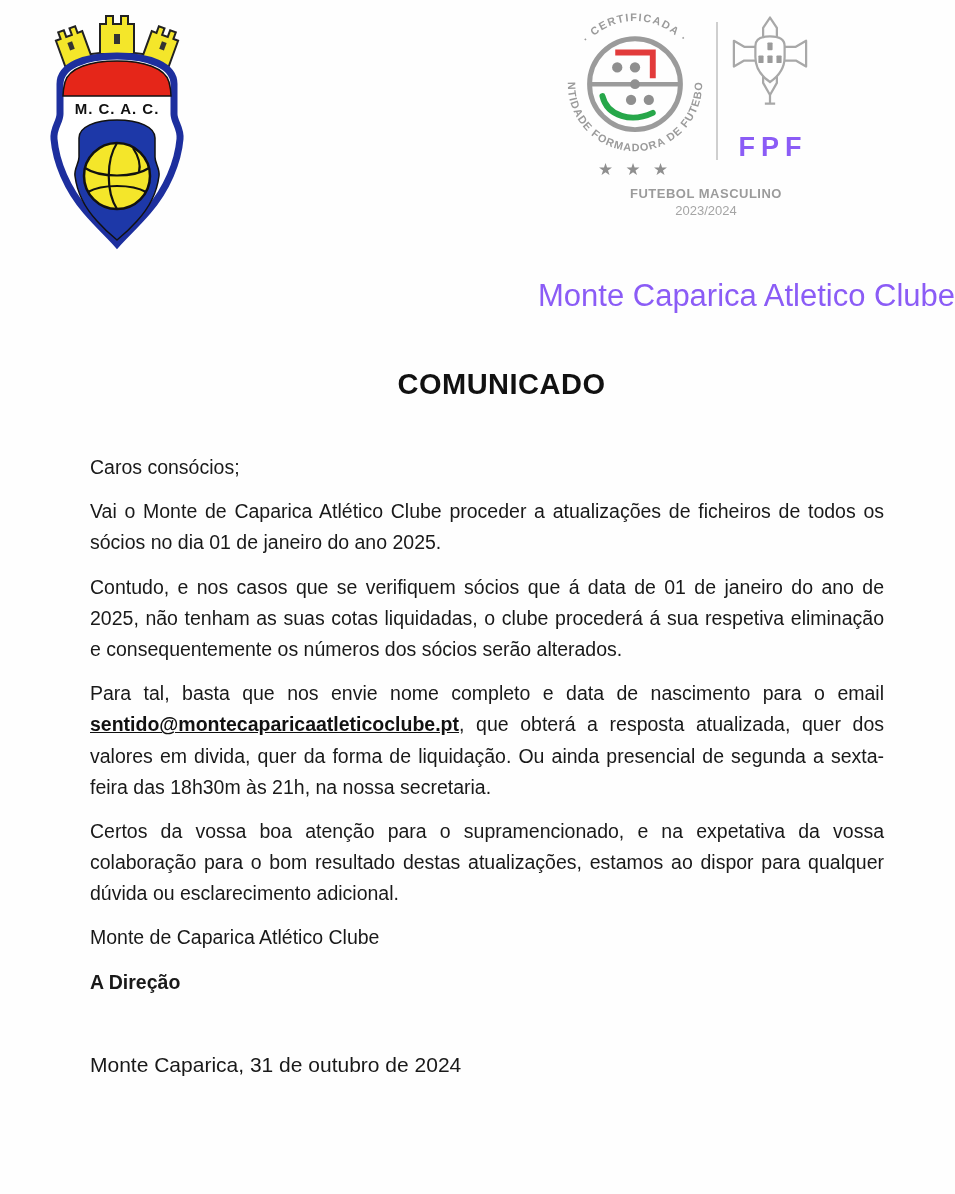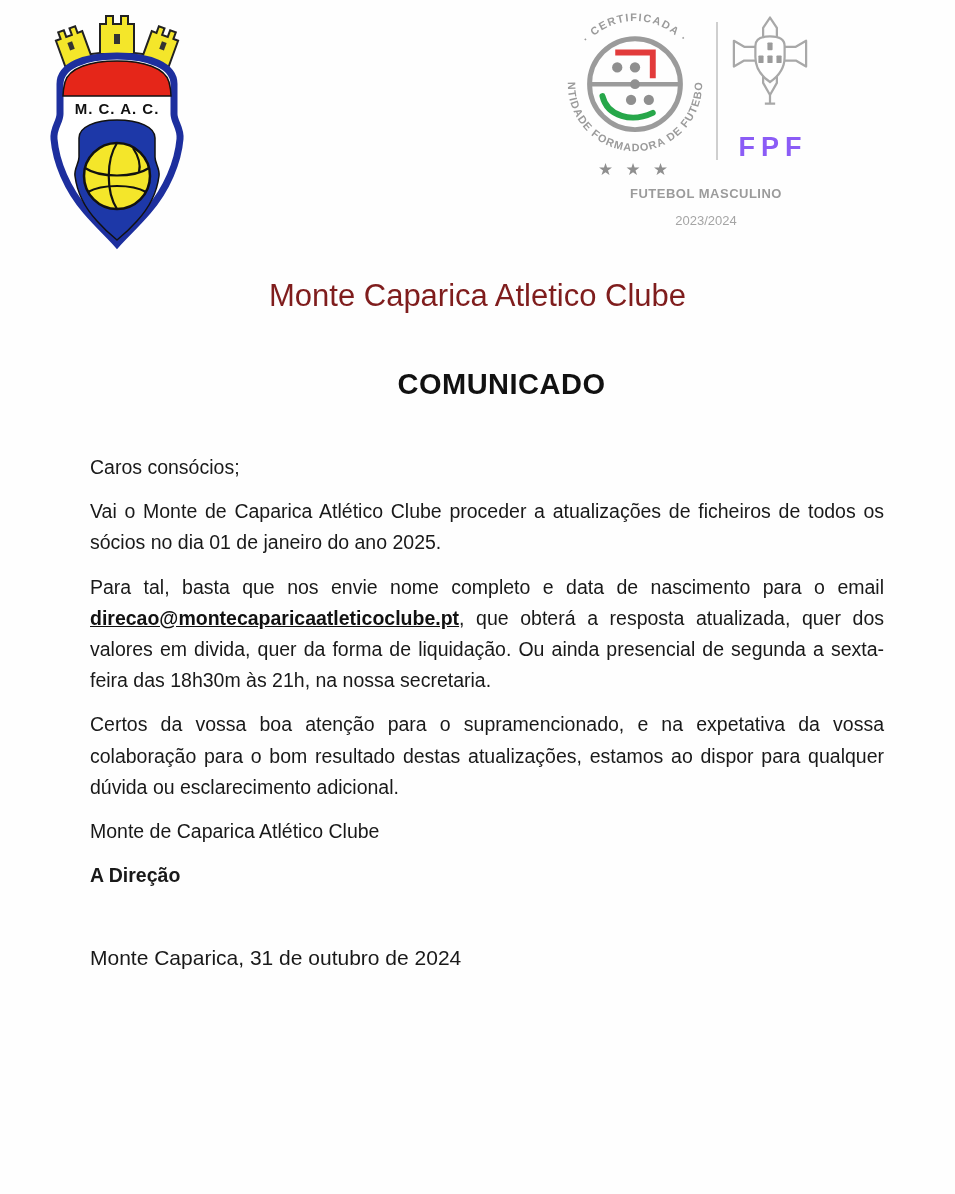--- a/index.html
+++ b/index.html
@@ -13,24 +13,24 @@
     overflow:hidden;
   }
   
   .crest-svg{position:absolute;left:38px;top:8px;}
   .cert-svg{position:absolute;left:556px;top:10px;}
   .logo-divider{position:absolute;left:716px;top:22px;width:2px;height:138px;background:#cfcfcf;}
   .fpf-block{position:absolute;left:726px;top:14px;width:88px;text-align:center;}
   .fpf-label{margin-top:2px;font-size:27px;font-weight:bold;color:#8b5cf6;letter-spacing:6px;text-indent:6px;}
   .season{position:absolute;left:576px;top:186px;width:260px;text-align:center;color:#9b9b9b;}
   .season-line1{font-size:13px;font-weight:bold;letter-spacing:0.5px;}
-  .season-line2{font-size:13px;margin-top:12px;color:#a5a5a5;}
+  .season-line2{font-size:13px;margin-top:2px;color:#a5a5a5;}
   
-  .doc-title{position:absolute;top:278px;left:0;width:100%;margin:0;text-align:center;
-             font-size:31px;font-weight:400;color:#7f1d1d;}
+  .doc-title{position:absolute;top:278px;left:0;width:100%;margin:0;text-align:right;
+             font-size:31px;font-weight:400;color:#8b5cf6;}
   .doc-heading{position:absolute;top:368px;left:0;width:100%;margin:0;text-align:center;
              font-size:29px;font-weight:bold;letter-spacing:0.5px;color:#111;padding-left:24px;}
   
   .body-text{position:absolute;left:90px;top:452px;width:802px;
              font-size:19.5px;line-height:1.6;}
   .body-text p{margin:0 8px 13px 0;text-align:justify;}
   .body-text p.no-just{text-align:left;}
   .email-link{font-weight:bold;color:#111;text-decoration:underline;cursor:pointer;}
   .direcao{text-align:right;font-weight:bold;margin:8px 0 0 0 !important;}
   .date-line{margin-top:50px !important;font-size:21px;text-align:left !important;}
@@ -112,20 +112,21 @@
     <div class="season-line1">FUTEBOL MASCULINO</div>
     <div class="season-line2">2023/2024</div>
   </div>
 
   <h1 class="doc-title">Monte Caparica Atletico Clube</h1>
   <h2 class="doc-heading">COMUNICADO</h2>
 
   <main class="body-text">
     <p class="no-just">Caros consócios;</p>
     <p>Vai o Monte de Caparica Atlético Clube proceder a atualizações de ficheiros de todos os sócios no dia 01 de janeiro do ano 2025.</p>
-    <p><span>Para tal, basta que nos envie nome completo e data de nascimento para o email </span><a class="email-link">direcao@montecaparicaatleticoclube.pt</a><span>, que obterá a resposta atualizada, quer dos valores em divida, quer da forma de liquidação. Ou ainda presencial de segunda a sexta-feira das 18h30m às 21h, na nossa secretaria.</span></p>
+    <p>Contudo, e nos casos que se verifiquem sócios que á data de 01 de janeiro do ano de 2025, não tenham as suas cotas liquidadas, o clube procederá á sua respetiva eliminação e consequentemente os números dos sócios serão alterados.</p>
+    <p><span>Para tal, basta que nos envie nome completo e data de nascimento para o email </span><a class="email-link">sentido@montecaparicaatleticoclube.pt</a><span>, que obterá a resposta atualizada, quer dos valores em divida, quer da forma de liquidação. Ou ainda presencial de segunda a sexta-feira das 18h30m às 21h, na nossa secretaria.</span></p>
     <p>Certos da vossa boa atenção para o supramencionado, e na expetativa da vossa colaboração para o bom resultado destas atualizações, estamos ao dispor para qualquer dúvida ou esclarecimento adicional.</p>
     <p class="no-just">Monte de Caparica Atlético Clube</p>
     <p class="direcao">A Direção</p>
     <p class="no-just date-line">Monte Caparica, 31 de outubro de 2024</p>
   </main>
 
 </div>
 
 </body></html>

